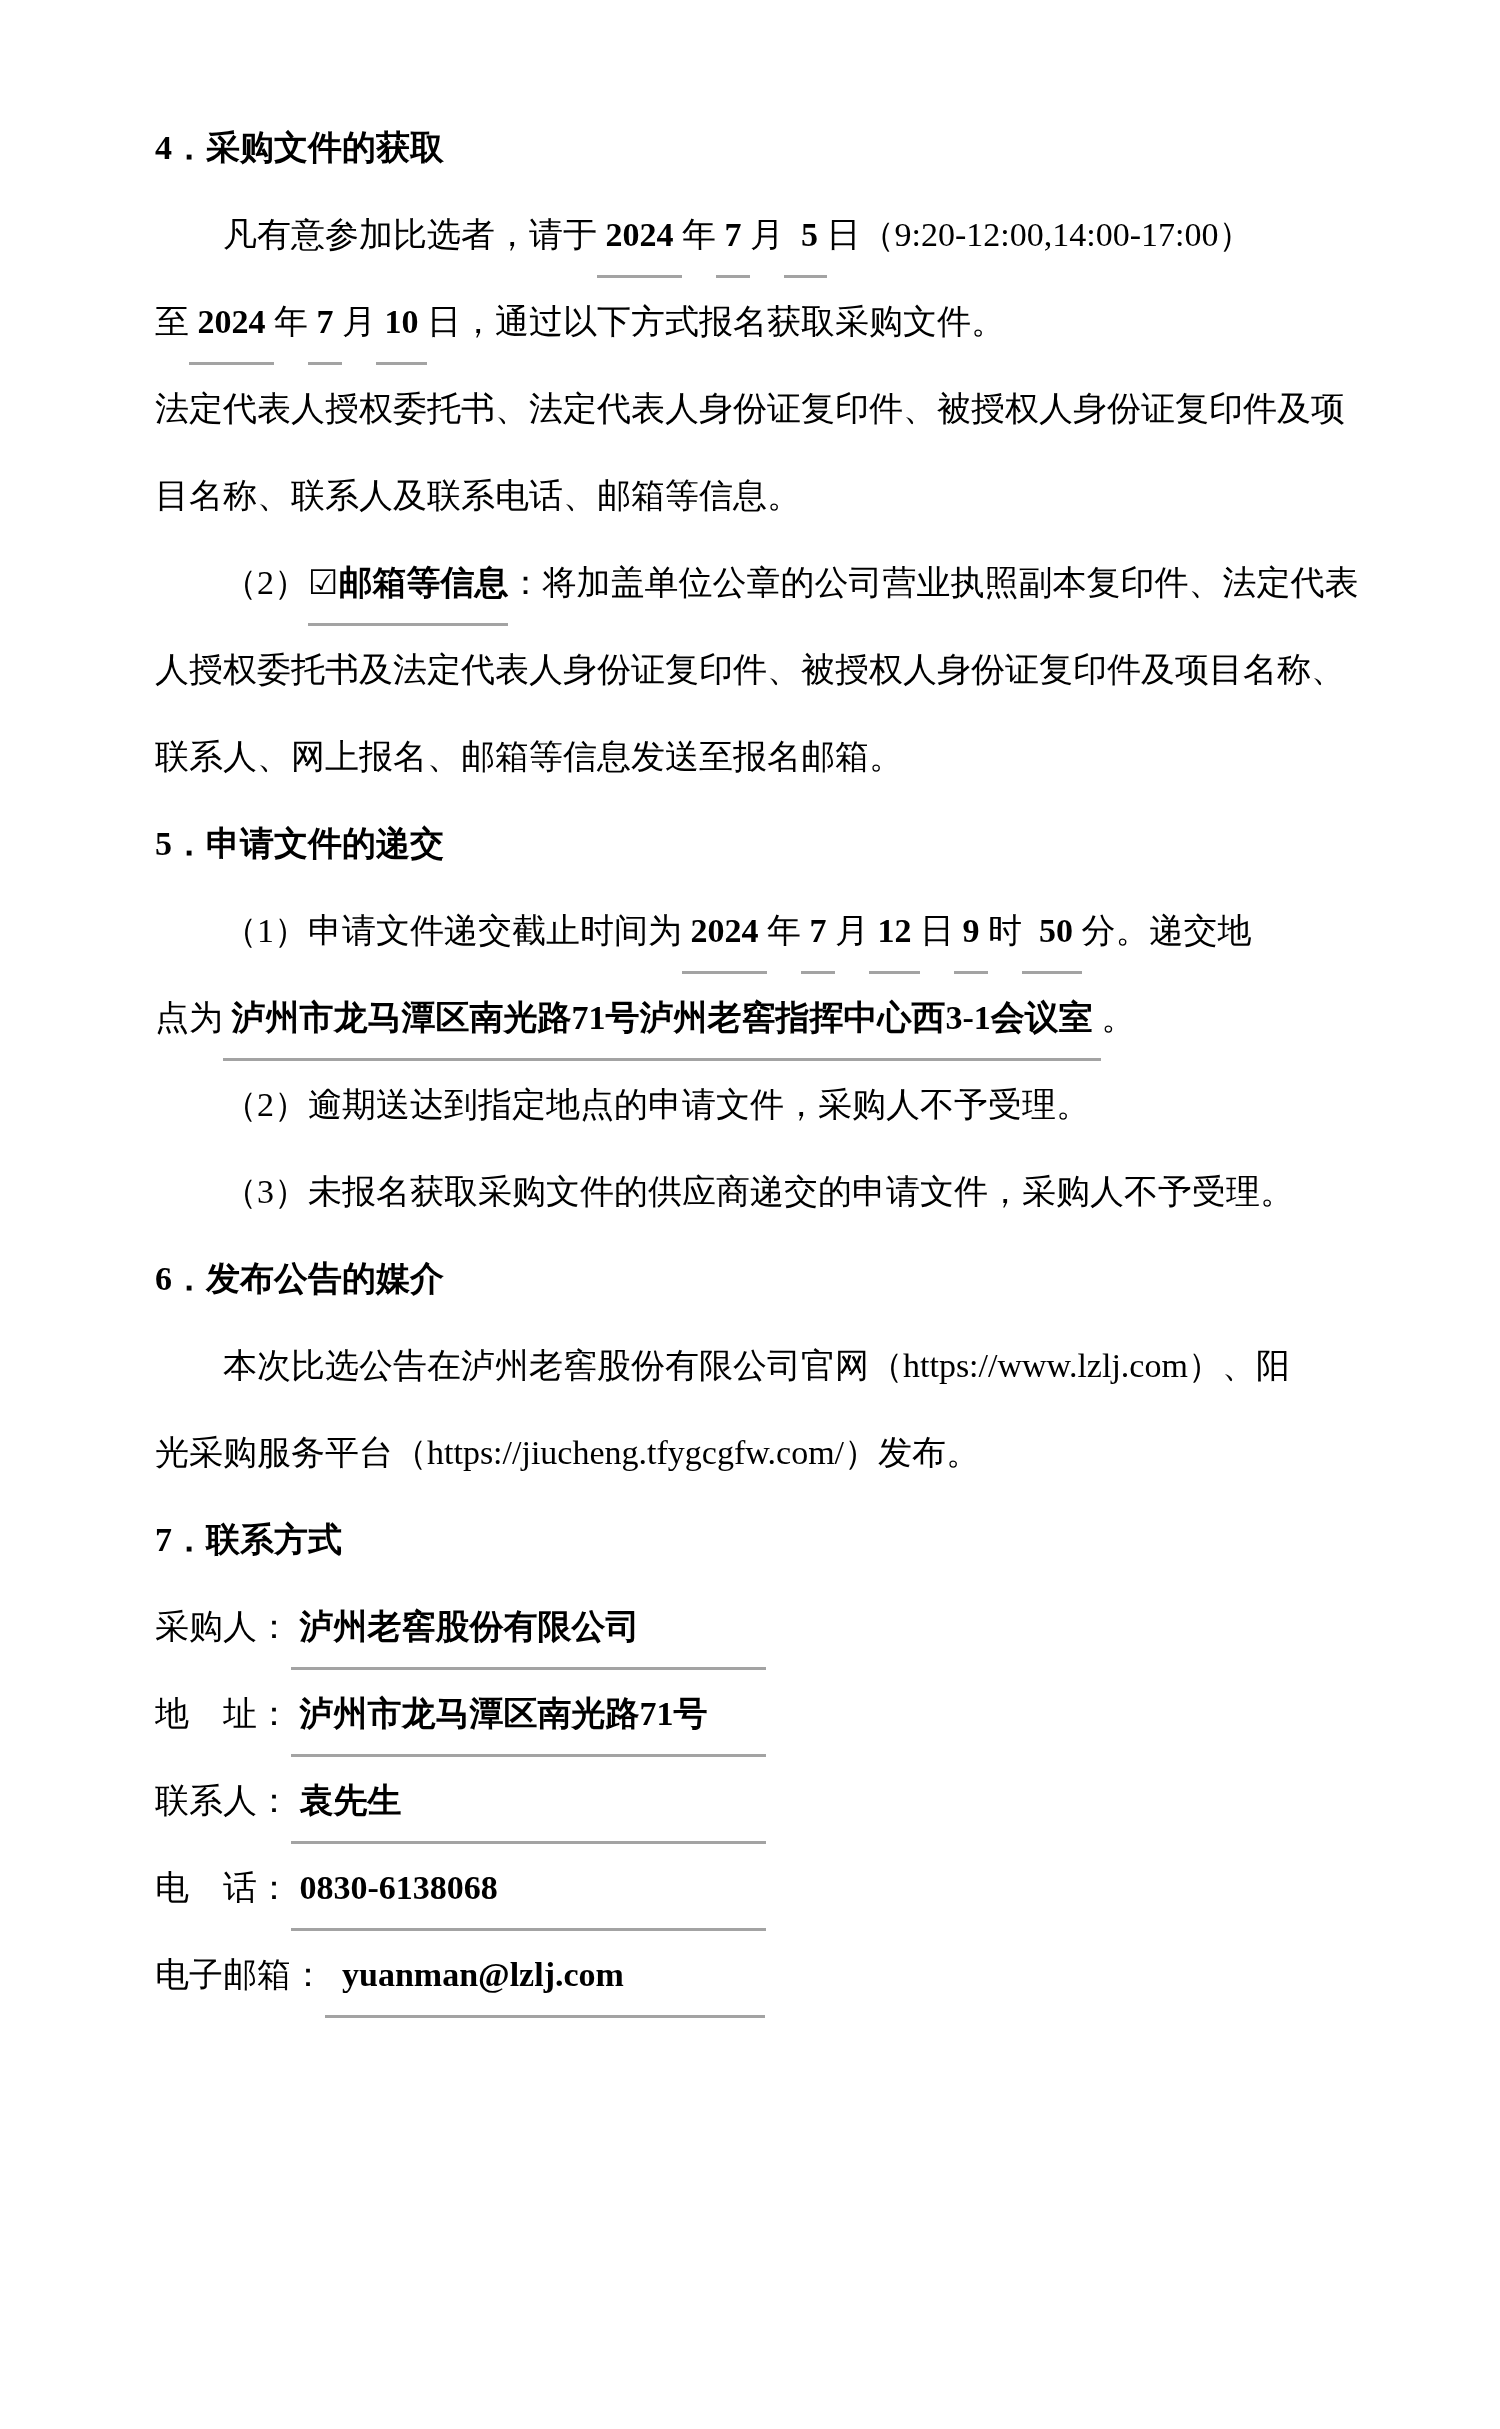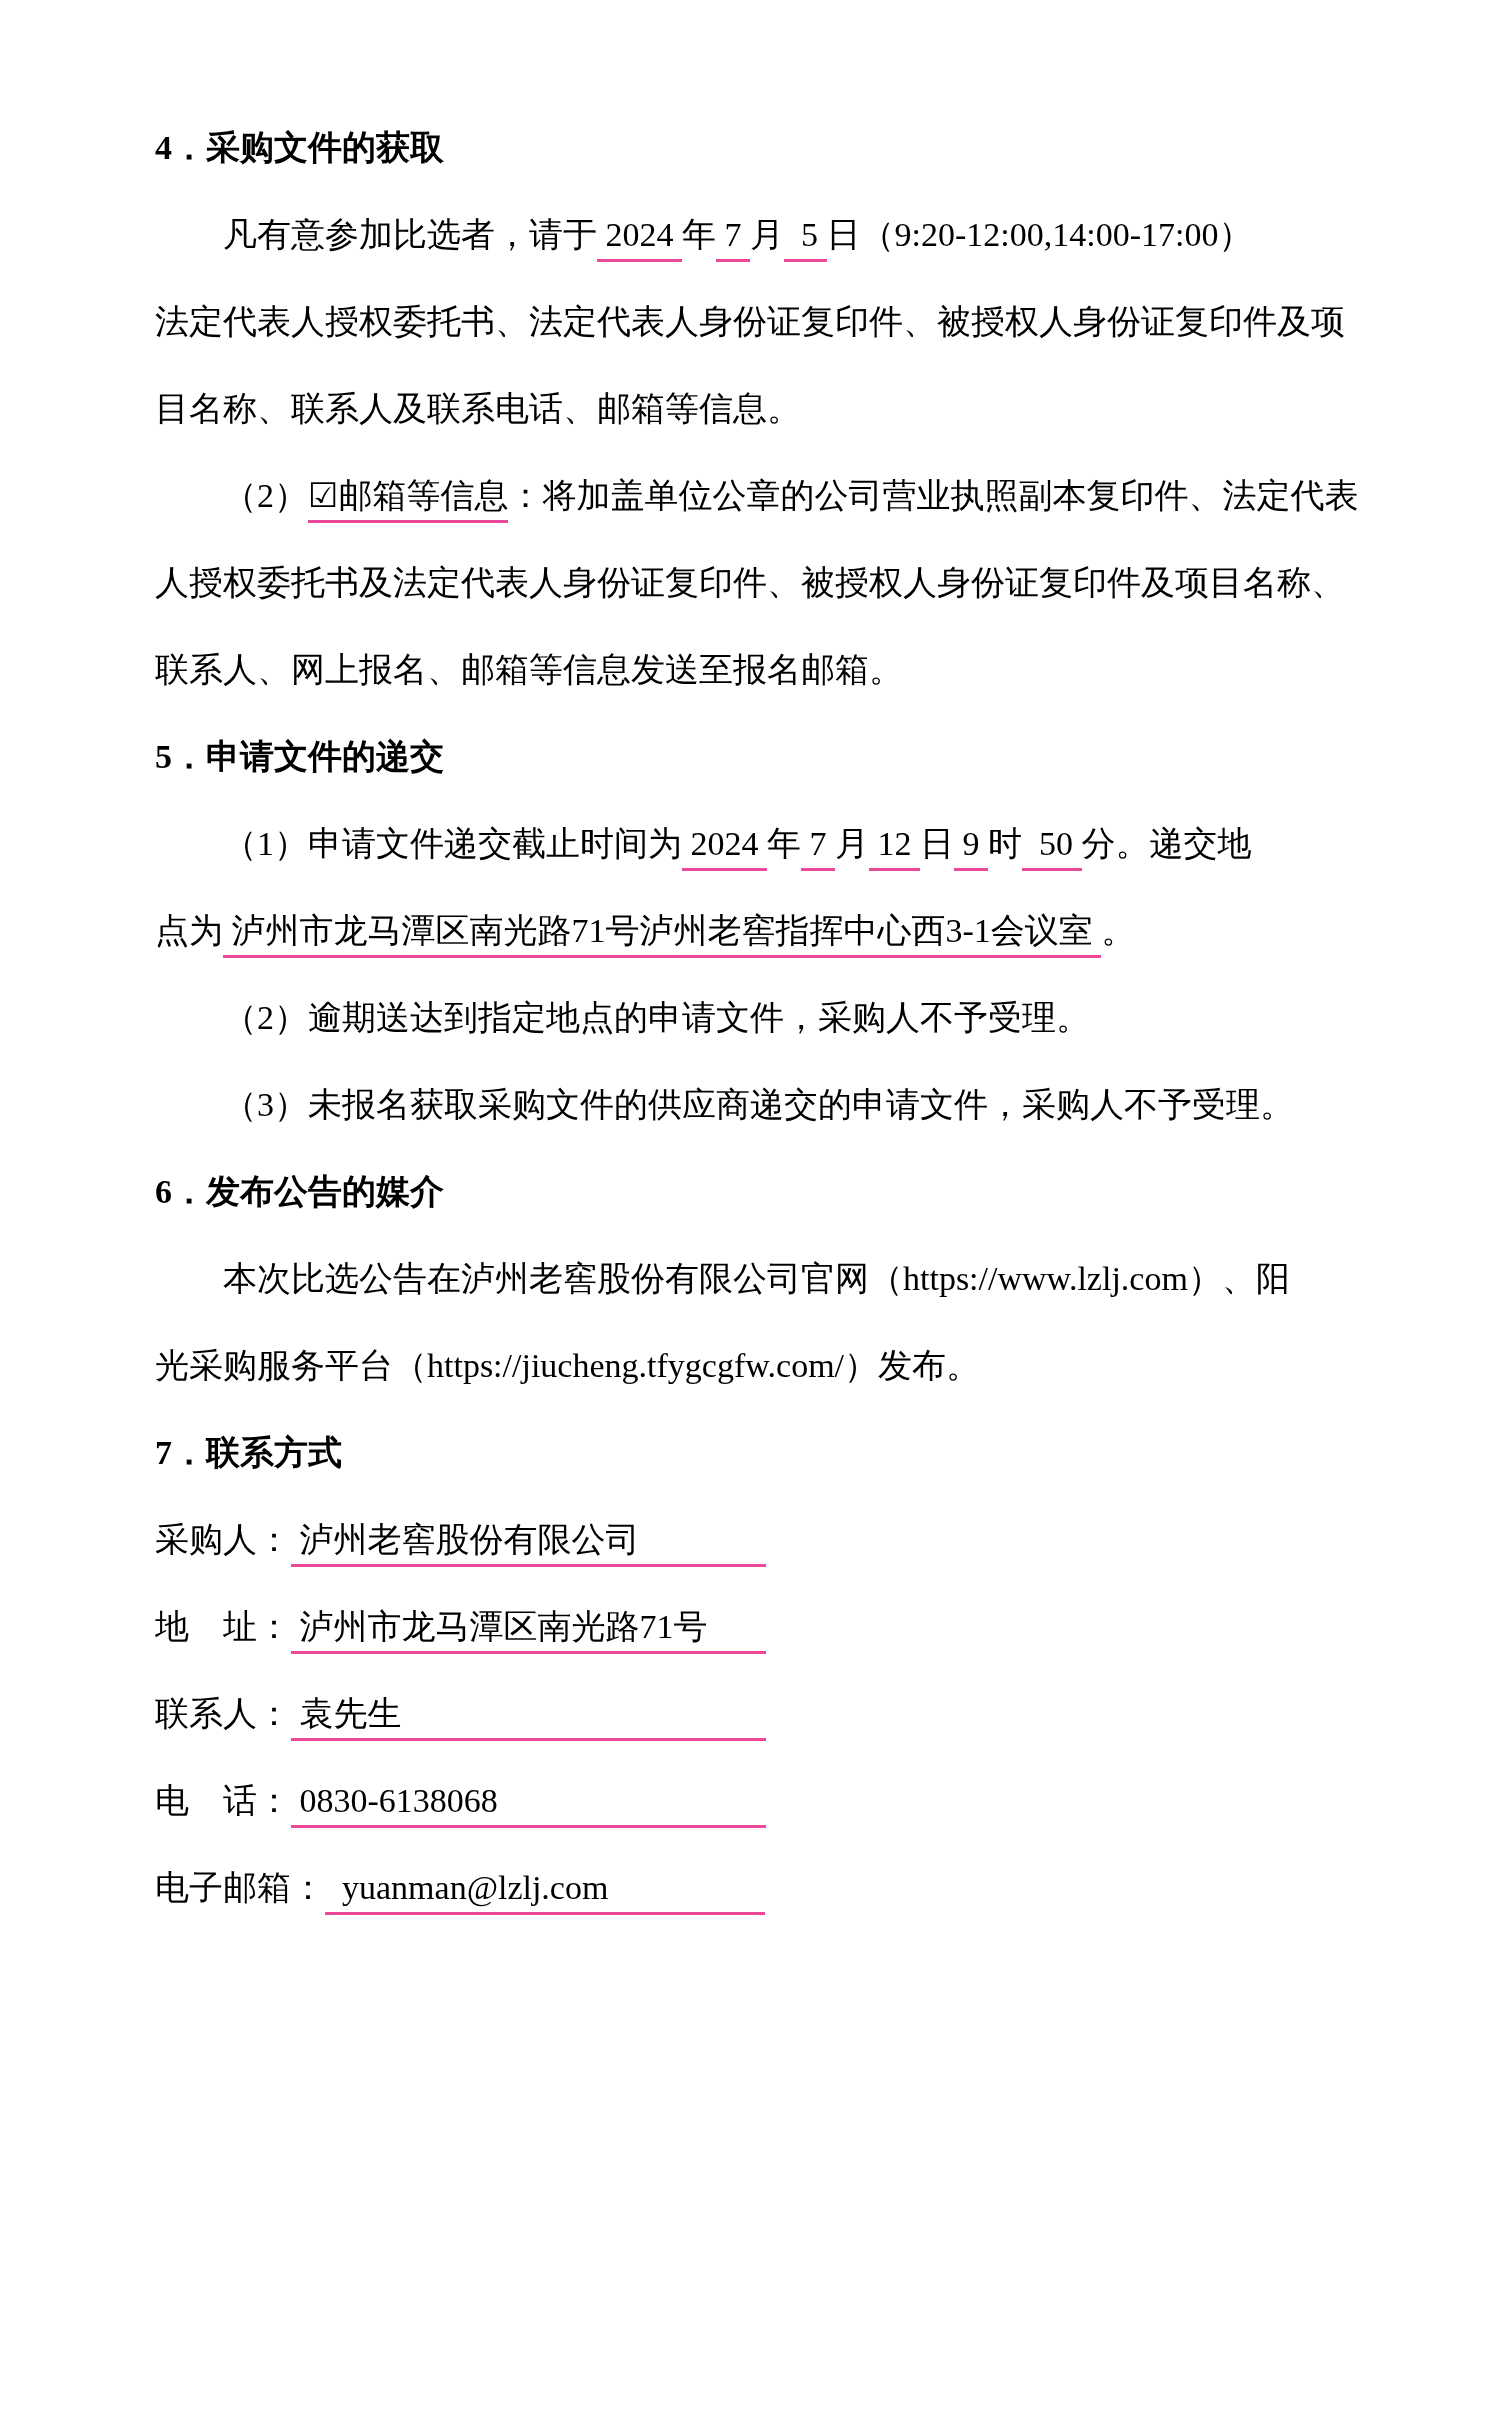--- a/index.html
+++ b/index.html
@@ -20,39 +20,41 @@
   }
   .line {
     line-height: 87px;
     white-space: pre;
   }
   .heading { font-weight: bold; }
   .indent { padding-left: 68px; }
   .u {
     display: inline-block;
     line-height: 1.25;
-    border-bottom: 3px solid #ec4899;
-    padding-bottom: 2px;
+    border-bottom: 3px solid #a3a3a3;
+    padding-bottom: 18px;
     white-space: pre;
+    font-weight: bold;
   }
   .blank-long { min-width: 475px; }
   .blank-email { min-width: 440px; }
   .checkbox {
     font-family: "DejaVu Sans", sans-serif;
   }
 </style>
 </head>
 <body>
 
 <div class="page">
 
   <div class="line heading"><span>4．采购文件的获取</span></div>
 
   <div class="line indent"><span>凡有意参加比选者，请于</span><span class="u"> 2024 </span><span>年</span><span class="u"> 7 </span><span>月</span><span class="u">  5 </span><span>日（9:20-12:00,14:00-17:00）</span></div>
 
+  <div class="line"><span>至</span><span class="u"> 2024 </span><span>年</span><span class="u"> 7 </span><span>月</span><span class="u"> 10 </span><span>日，通过以下方式报名获取采购文件。</span></div>
 
 
   <div class="line"><span>法定代表人授权委托书、法定代表人身份证复印件、被授权人身份证复印件及项</span></div>
 
   <div class="line"><span>目名称、联系人及联系电话、邮箱等信息。</span></div>
 
   <div class="line indent"><span>（2）</span><span class="u"><span class="checkbox">☑</span><span>邮箱等信息</span></span><span>：将加盖单位公章的公司营业执照副本复印件、法定代表</span></div>
 
   <div class="line"><span>人授权委托书及法定代表人身份证复印件、被授权人身份证复印件及项目名称、</span></div>
 

